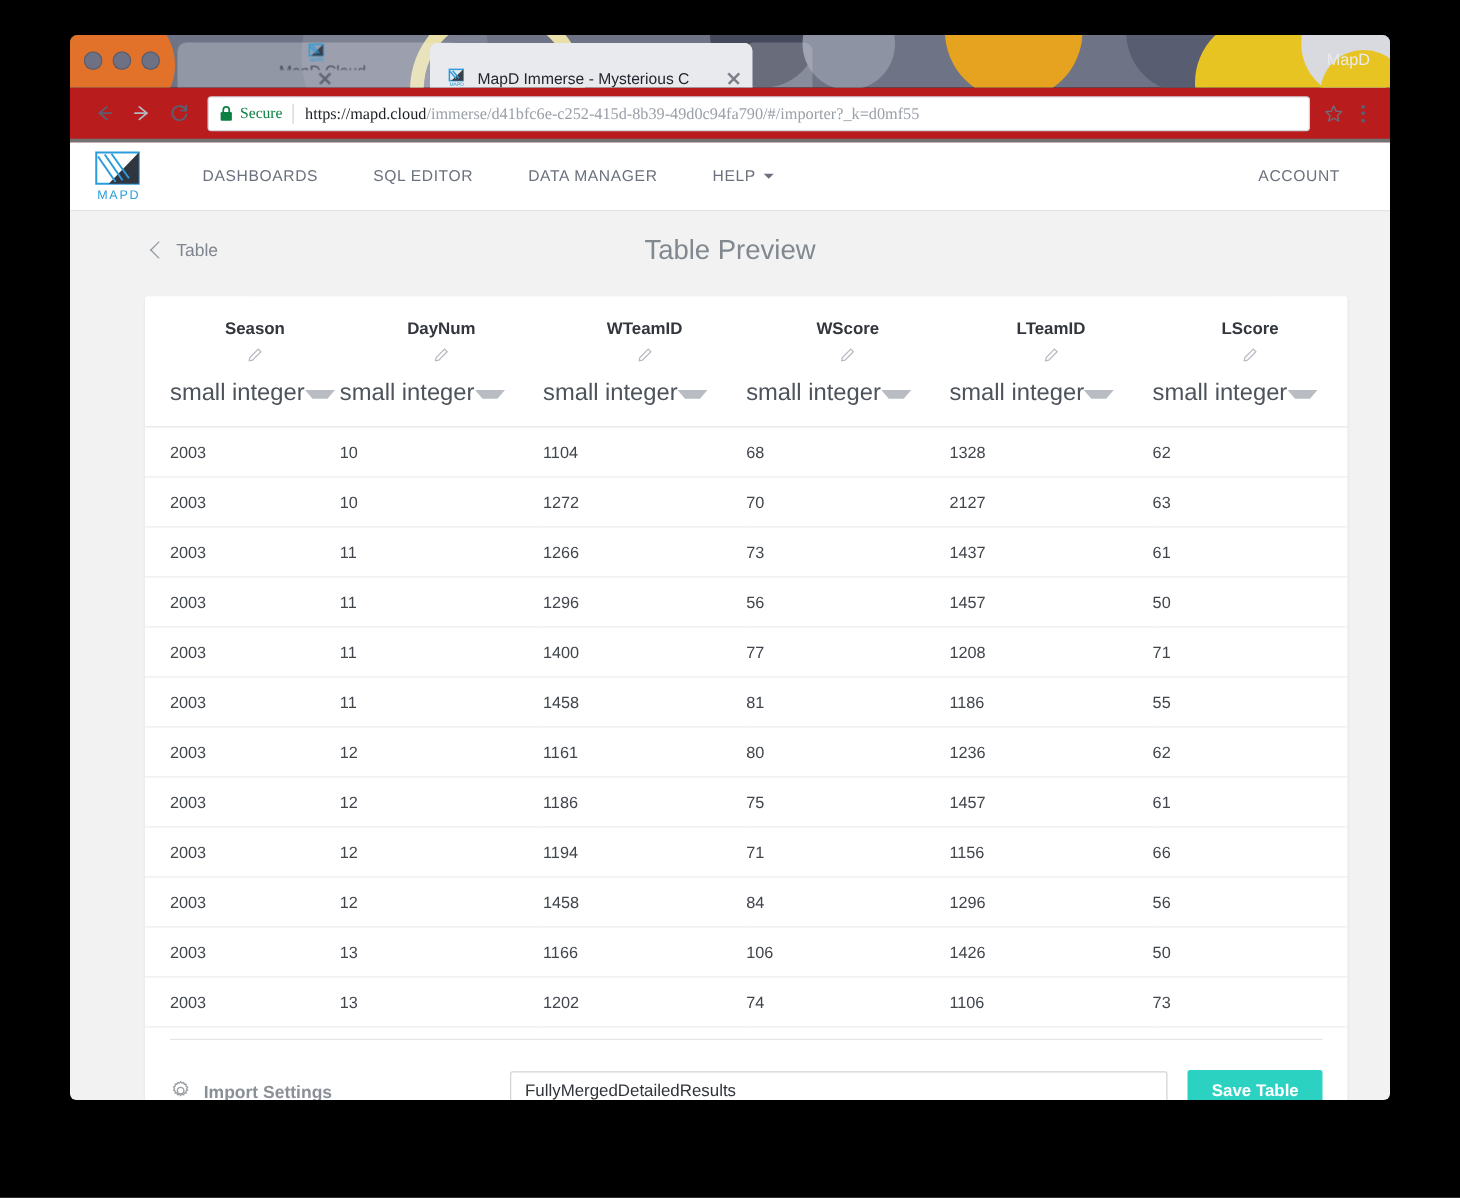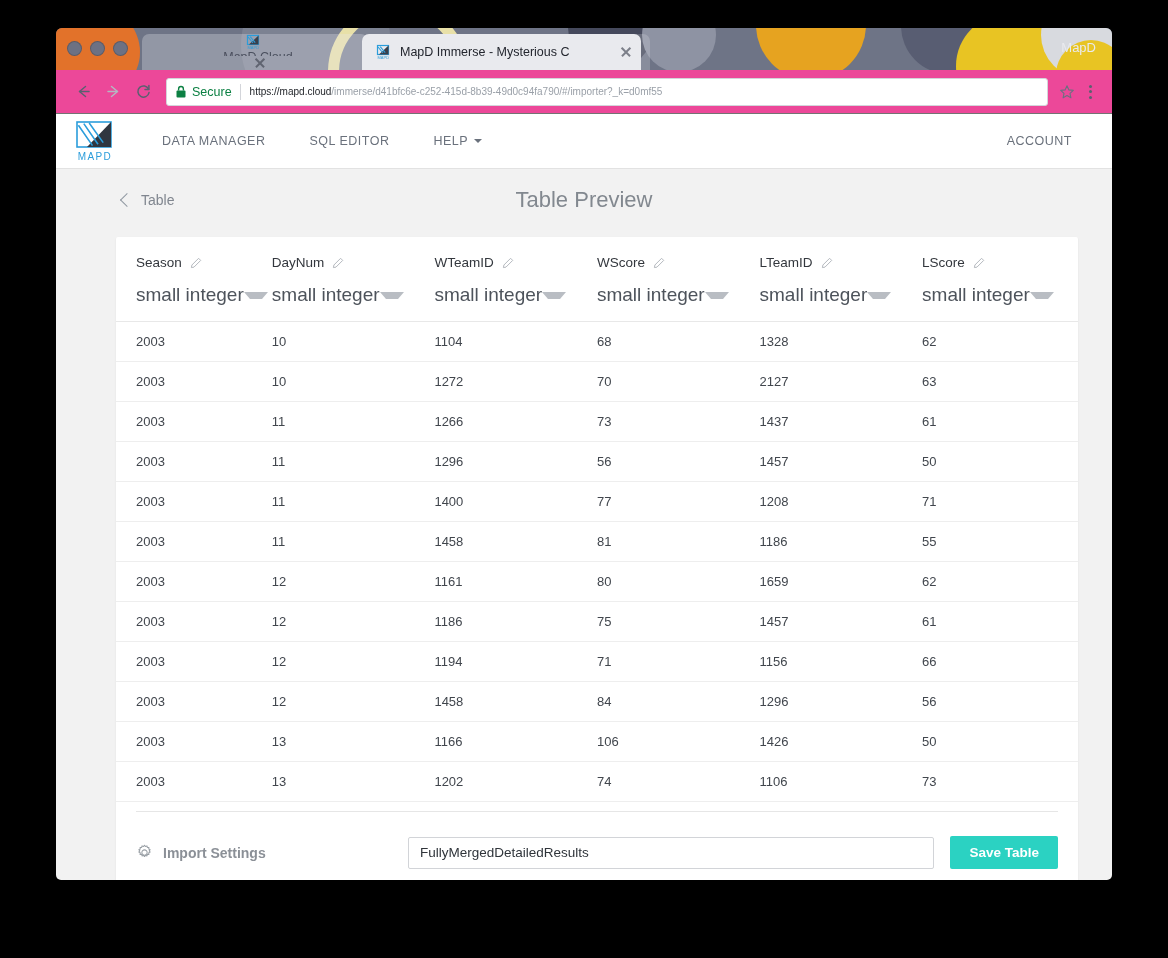--- a/index.html
+++ b/index.html
@@ -87,25 +87,26 @@
   }
   .tab.inactive {
     left: 86px;
     width: 226px;
     background: rgba(232,233,237,.30);
     border-radius: 7px 7px 0 0;
     transform: perspective(8px) rotateX(0deg);
     flex-direction: column;
   }
   .tab.active {
-    left: 306px;
-    width: 279px;
+    left: 288px;
+    width: 258px;
     background: #e9eaee;
     border-radius: 7px 7px 0 0;
     z-index: 5;
+    align-items: flex-end;
   }
   .tab-extra {
     position: absolute;
     top: 6px; left: 540px;
     width: 54px; height: 36px;
     background: rgba(232,233,237,.22);
     border-radius: 7px 7px 0 0;
     z-index: 3;
   }
   .tab-favicon {
@@ -135,26 +136,27 @@
     left: 1px; top: 6px;
     width: 12px; height: 1.5px;
     background: #3b3f4c;
   }
   .tab-close:before { transform: rotate(45deg); }
   .tab-close:after  { transform: rotate(-45deg); }
 
   
   #omnibox-row {
     height: 44px;
-    background: #ec4899;
+    background: #b91c1c;
     display: flex;
     align-items: center;
     padding: 0 12px;
     box-sizing: border-box;
-    border-bottom: 1px solid #737373;
+    border-bottom: 3px solid #737373;
+    font-family: Liberation Serif, serif;
   }
   .nav-btn {
     width: 30px; height: 30px;
     display: flex;
     align-items: center;
     justify-content: center;
     flex: 0 0 30px;
     color: #5b6070;
   }
   .nav-btn.disabled { color: #b4b8c2; }
@@ -178,21 +180,21 @@
     margin-right: 8px;
     white-space: nowrap;
   }
   #url-divider {
     width: 1px; height: 16px;
     background: #d3d5da;
     margin-right: 9px;
     flex: 0 0 1px;
   }
   #url-text {
-    font-size: 10px;
+    font-size: 13px;
     color: #9aa0a8;
     white-space: nowrap;
     overflow: hidden;
     text-align: right;
   }
   #url-text .host { color: #1c1f24; }
   #star-icon { flex: 0 0 18px; margin: 0 4px; color: #6b7080; }
   #menu-icon {
     flex: 0 0 20px;
     display: flex;
@@ -313,23 +315,24 @@
     padding: 18px 0 0 0;
     vertical-align: top;
     border-bottom: 1px solid #e8e8e8;
     font-weight: 400;
   }
   .col-name {
     display: flex;
     align-items: center;
     gap: 8px;
     font-size: 13.5px;
-    font-weight: normal;
+    font-weight: bold;
     color: #33373d;
     margin-bottom: 14px;
+    flex-direction: column;
   }
   .pencil-icon { width: 12px; height: 12px; flex: 0 0 12px; }
   .col-type {
     display: flex;
     align-items: center;
     gap: 0;
     font-size: 19px;
     color: #4d535b;
     padding-bottom: 15px;
     text-align: right;
@@ -500,24 +503,27 @@
         <div id="brand-logo">
           <svg class="mark" viewBox="0 0 40 30">
             <rect x="2" y="2" width="34" height="25" fill="none" stroke="#2b9ddb" stroke-width="1.6"></rect>
             <path d="M36 2 L36 27 L12 27 Z" fill="#303640"></path>
             <path d="M3.4 5.2 L17.5 25.6 M8.8 3.6 L23 24.2 M14.2 3 L28.2 22.6" stroke="#2b9ddb" stroke-width="1.6" fill="none"></path>
           </svg>
           <span class="wordmark">MAPD</span>
         </div>
 
         <div class="nav-link">
-          <span>DATA MANAGER</span>
+          <span>DASHBOARDS</span>
         </div>
         <div class="nav-link">
           <span>SQL EDITOR</span>
+        </div>
+        <div class="nav-link">
+          <span>DATA MANAGER</span>
         </div>
         <div class="nav-link">
           <span>HELP</span>
           <span class="nav-caret"></span>
         </div>
 
         <div id="nav-spacer"></div>
 
         <div class="nav-link">
           <span>ACCOUNT</span>
@@ -666,21 +672,21 @@
               <td>1458</td>
               <td>81</td>
               <td>1186</td>
               <td>55</td>
             </tr>
             <tr>
               <td class="pad-l">2003</td>
               <td>12</td>
               <td>1161</td>
               <td>80</td>
-              <td>1659</td>
+              <td>1236</td>
               <td>62</td>
             </tr>
             <tr>
               <td class="pad-l">2003</td>
               <td>12</td>
               <td>1186</td>
               <td>75</td>
               <td>1457</td>
               <td>61</td>
             </tr>

